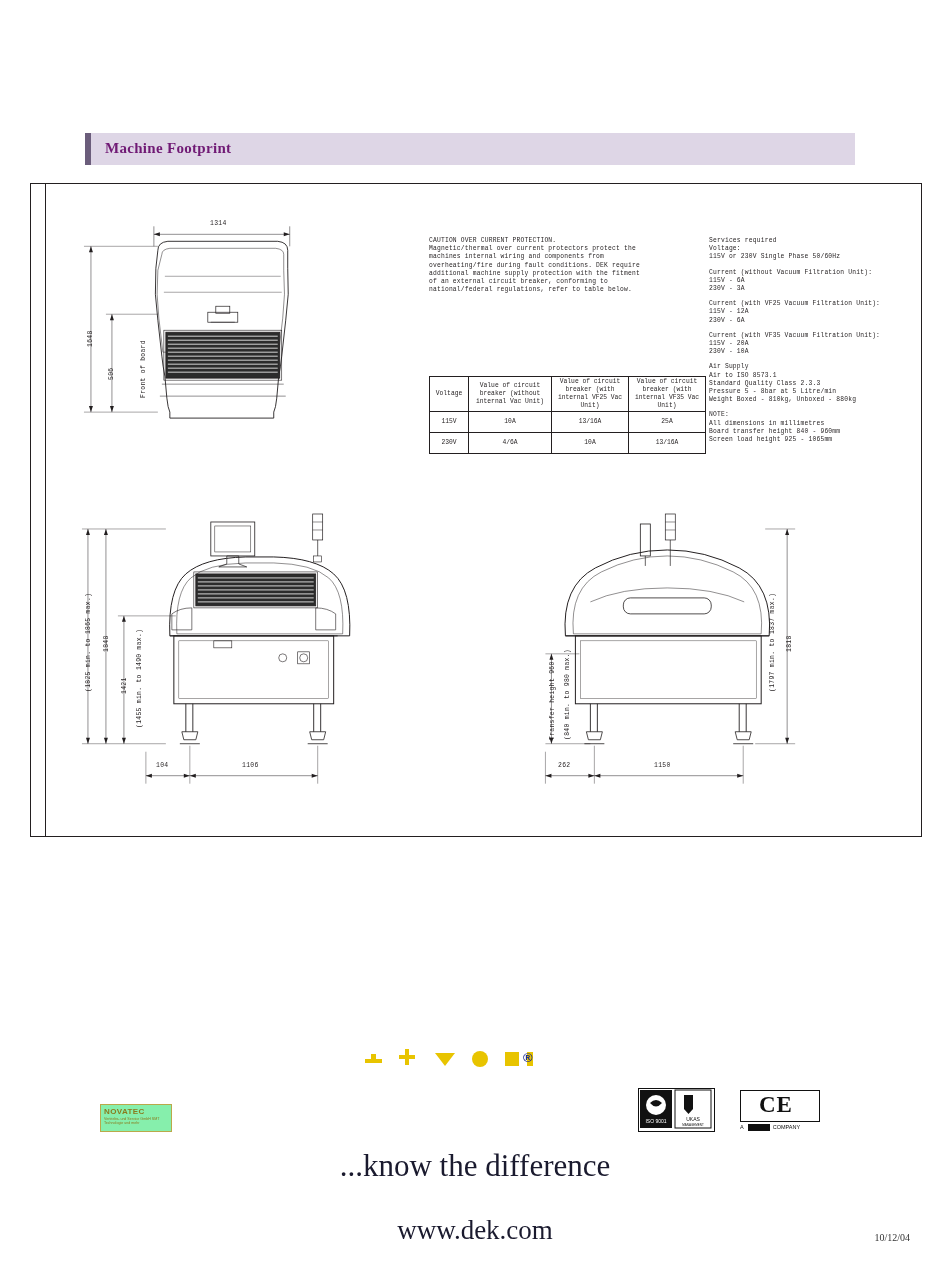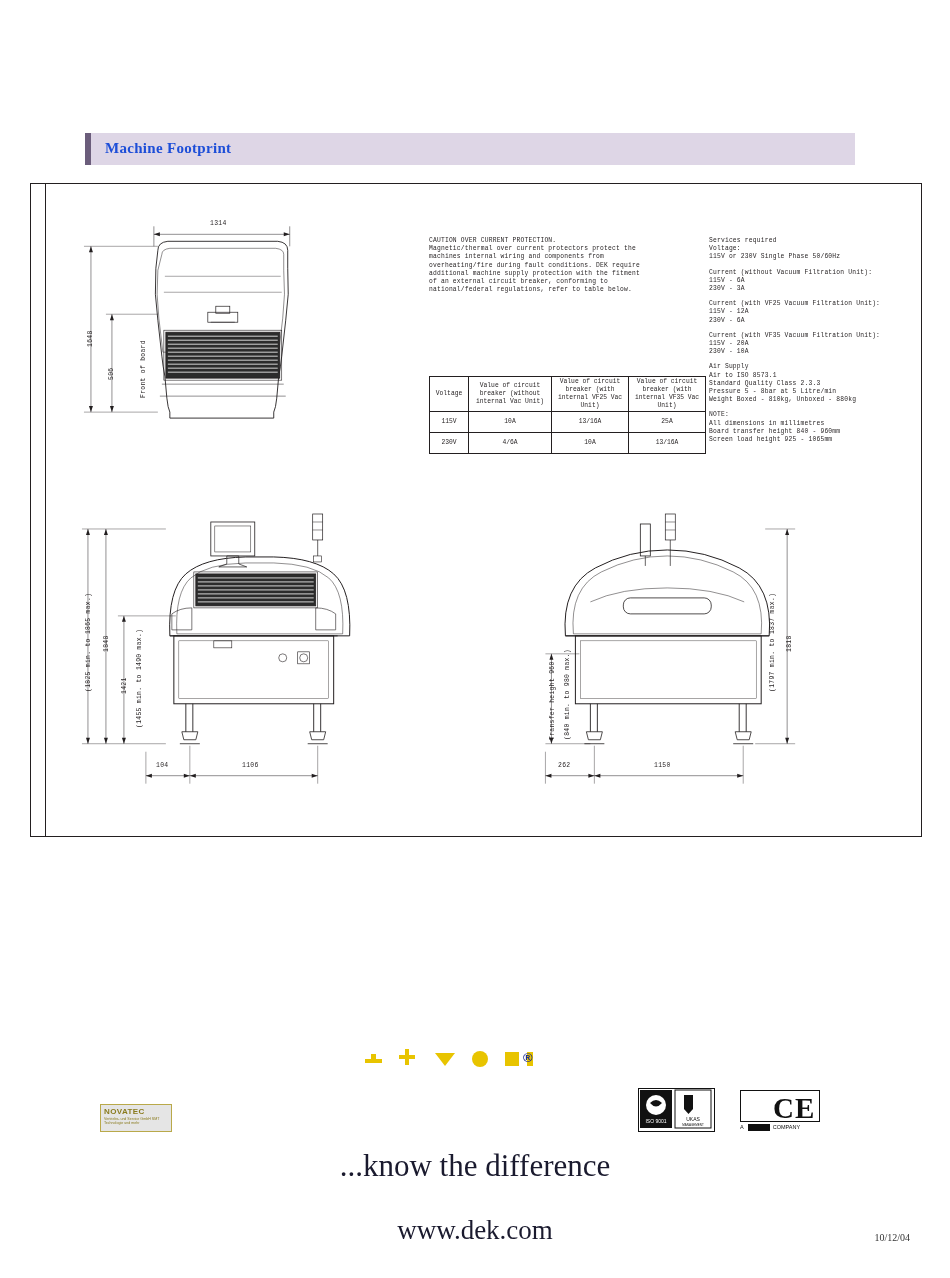--- a/index.html
+++ b/index.html
@@ -14,21 +14,21 @@
   .header-band{
     position:absolute;left:85px;top:133px;width:770px;height:32px;
     background:#ded6e6;
   }
   .header-band .bar{
     position:absolute;left:0;top:0;width:6px;height:32px;background:#6b5d7b;
   }
   .header-title{
     position:absolute;left:20px;top:7px;
     font-family:"Liberation Serif", serif;
-    font-size:15px;font-weight:bold;color:#1d4ed8;letter-spacing:.3px;
+    font-size:15px;font-weight:bold;color:#701a75;letter-spacing:.3px;
   }
   
   .drawing-frame{
     position:absolute;left:30px;top:183px;width:890px;height:652px;
     border:1px solid #231f20;background:#fff;
   }
   .drawing-inner{
     position:absolute;left:14px;top:0px;right:0;bottom:0;
     border-left:1px solid #231f20;
   }
@@ -108,42 +108,42 @@
     font-size:27px;color:#1a1a2e;
   }
   .docdate{
     position:absolute;right:40px;top:1232px;
     font-family:"Liberation Serif", serif;
     font-size:10px;color:#333;
   }
   
   .novatec{
     position:absolute;left:100px;top:1104px;width:70px;height:26px;
-    border:1px solid #b9a94a;background:#e5e5e5;
+    border:1px solid #b9a94a;background:#86efac;
   }
   .novatec .nt{
     position:absolute;left:3px;top:2px;font-family:"Liberation Sans",sans-serif;
     font-size:8px;font-weight:bold;color:#8a7b1e;letter-spacing:.4px;
   }
   .novatec .ns{
     position:absolute;left:3px;top:12px;font-family:"Liberation Sans",sans-serif;
     font-size:3.6px;color:#8a7b1e;line-height:4.4px;
   }
   
   .cert-ukas{
     position:absolute;left:638px;top:1088px;width:75px;height:42px;
     border:1.5px solid #111;background:#fff;
   }
   .cert-ce{
     position:absolute;left:740px;top:1090px;width:78px;height:30px;
     border:1.5px solid #111;background:#fff;
   }
   .ce-glyph{
-    position:absolute;left:32px;top:1px;font-family:"Liberation Serif",serif;
-    font-size:29px;font-weight:bold;color:#111;letter-spacing:1px;
+    position:absolute;left:18px;top:1px;font-family:"Liberation Serif",serif;
+    font-size:23px;font-weight:bold;color:#111;letter-spacing:1px;
   }
   .company-line{
     position:absolute;left:740px;top:1124px;width:110px;height:12px;
     font-family:"Liberation Sans", sans-serif;font-size:5.5px;color:#111;
   }
   .company-line .blk{
     display:inline-block;width:22px;height:7px;background:#111;
     vertical-align:middle;margin:0 3px 1px 4px;
   }
 </style>

